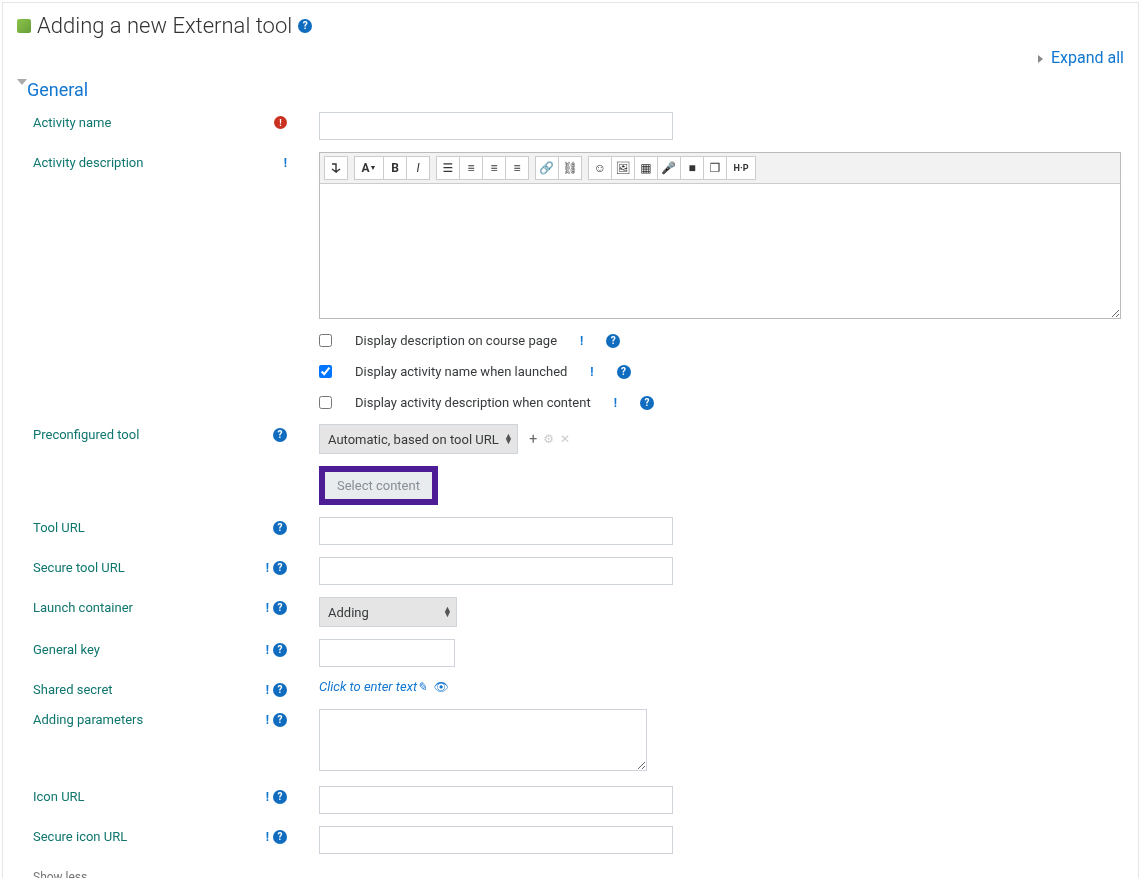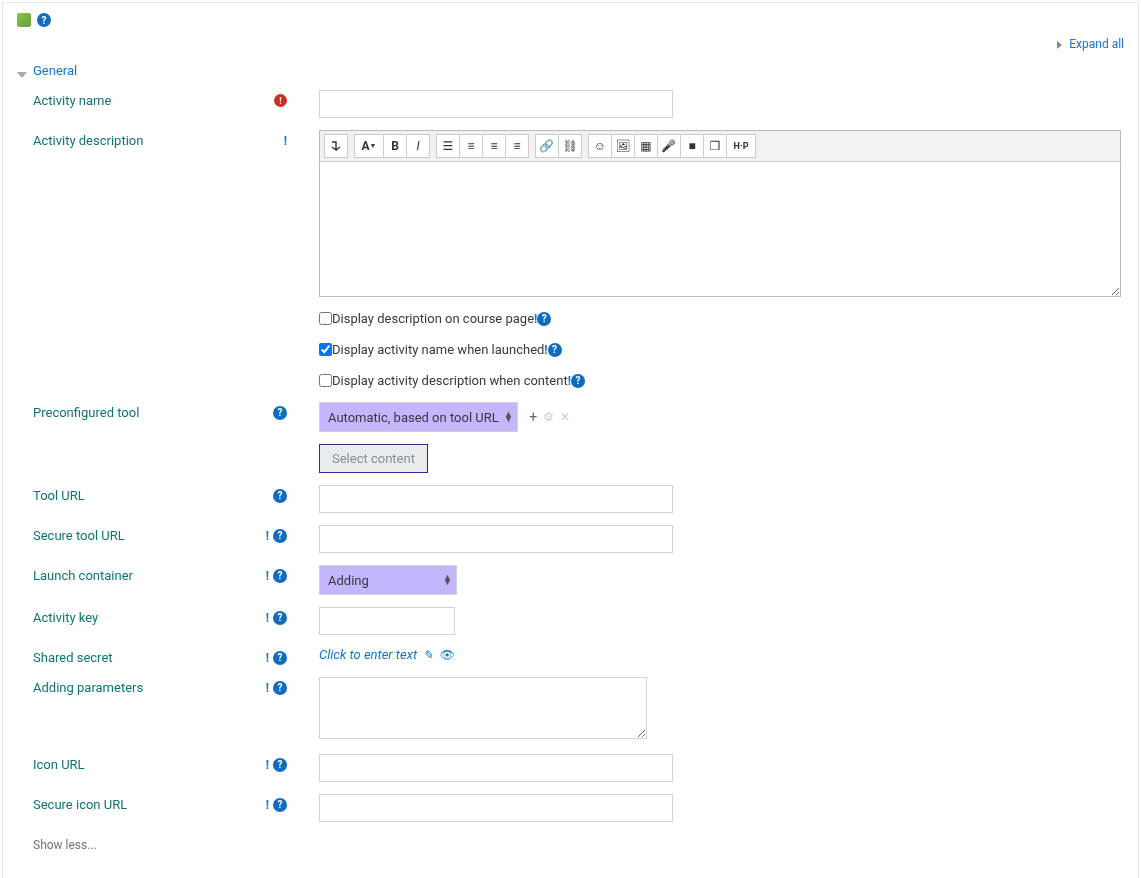--- a/index.html
+++ b/index.html
@@ -40,44 +40,43 @@
     border-radius: 50%;
     background: #0f6cbf;
     color: #fff;
     font-size: 10px;
     font-weight: bold;
     text-align: center;
     cursor: pointer;
   }
   .expand-all {
     text-align: right;
-    font-size: 12px;
+    font-size: 16px;
     color: #0f6cbf;
     margin-bottom: 6px;
   }
   .expand-all a { color: #1177d1; text-decoration: none; cursor: pointer; }
   .expand-caret {
     display: inline-block;
     width: 0; height: 0;
     border-top: 4px solid transparent;
     border-bottom: 4px solid transparent;
     border-left: 5px solid #888;
     margin-right: 4px;
     vertical-align: middle;
   }
   .section-header {
     color: #1177d1;
-    font-size: 13px;
+    font-size: 18px;
     font-weight: 400;
     padding: 6px 0;
     cursor: pointer;
     border-top: 1px solid #eee;
     display: flex;
-    align-items: flex-end;
-    gap: 6px;
+    align-items: flex-start;
   }
   .section-header.first { border-top: none; }
   .caret-down {
     display: inline-block;
     width: 0; height: 0;
     border-left: 5px solid transparent;
     border-right: 5px solid transparent;
     border-top: 6px solid #aaa;
   }
   .section-body { padding-bottom: 6px; }
@@ -156,50 +155,50 @@
     height: 135px;
     border: 1px solid #bbb;
     border-top: none;
     resize: both;
     overflow: auto;
     box-sizing: border-box;
   }
   .checkbox-row {
     display: flex;
     align-items: center;
-    gap: 0;
+    gap: 23px;
     padding: 8px 0 8px 302px;
     font-size: 13px;
   }
   .checkbox-row input[type=checkbox] { margin: 0; }
   .select-wrap {
     display: inline-flex;
     align-items: center;
     border: 1px solid #ced4da;
     height: 28px;
     padding: 0 6px 0 8px;
     position: relative;
-    background: #c4b5fd;
+    background: #e5e5e5;
   }
   .select-wrap.wide { width: 183px; justify-content: space-between; }
   .select-wrap.narrow { width: 122px; justify-content: space-between; }
   .select-caret {
     font-size: 9px;
     color: #555;
     letter-spacing: -2px;
     line-height: 5px;
   }
   .tool-icons { display: inline-flex; gap: 6px; margin-left: 8px; align-items: center; }
   .icon-plus { color: #666; font-size: 14px; cursor: pointer; }
   .icon-dim { color: #ccc; font-size: 12px; }
   .btn-disabled {
     display: inline-block;
     background: #e9ecef;
     color: #868e96;
-    border: 1px solid #4c1d95;
+    border: 6px solid #4c1d95;
     padding: 6px 12px;
     font-size: 13px;
     cursor: not-allowed;
     margin-top: 12px;
   }
   .textarea-input {
     width: 328px;
     height: 62px;
     border: 1px solid #ced4da;
     resize: both;
@@ -207,32 +206,32 @@
     font-family: inherit;
     font-size: 13px;
     padding: 4px 6px;
   }
   .secret-link {
     color: #1177d1;
     font-style: italic;
     cursor: pointer;
     display: inline-flex;
     align-items: center;
-    gap: 6px;
   }
   .pencil-icon, .eye-icon { color: #1177d1; font-size: 12px; cursor: pointer; }
   .show-less { color: #737373; font-size: 12px; padding: 10px 0 10px 16px; cursor: pointer; }
 </style>
 </head>
 <body>
 
 <div class="page">
 
   <h2 class="page-title">
     <span class="puzzle-icon"></span>
+    <span>Adding a new External tool</span>
     <span class="help-icon">?</span>
   </h2>
 
   <div class="expand-all">
     <span class="expand-caret"></span>
     <a>Expand all</a>
   </div>
 
   <div class="section-header first">
     <span class="caret-down"></span>
@@ -384,21 +383,21 @@
       <div class="fcontrol">
         <div class="select-wrap narrow">
           <span>Adding</span>
           <span class="select-caret">▲<br>▼</span>
         </div>
       </div>
     </div>
 
     <div class="frow">
       <div class="flabel">
-        <span class="flabel-text">Activity key</span>
+        <span class="flabel-text">General key</span>
         <span class="flabel-icons">
           <span class="info-icon">!</span>
           <span class="help-icon">?</span>
         </span>
       </div>
       <div class="fcontrol">
         <input type="text" class="text-input short" style="">
       </div>
     </div>
 

